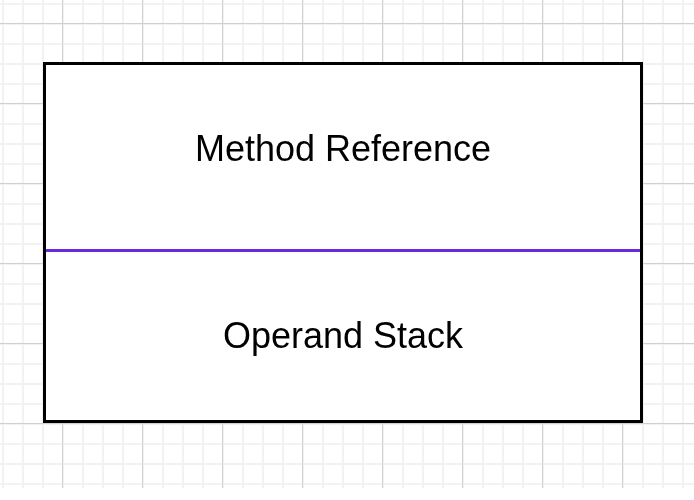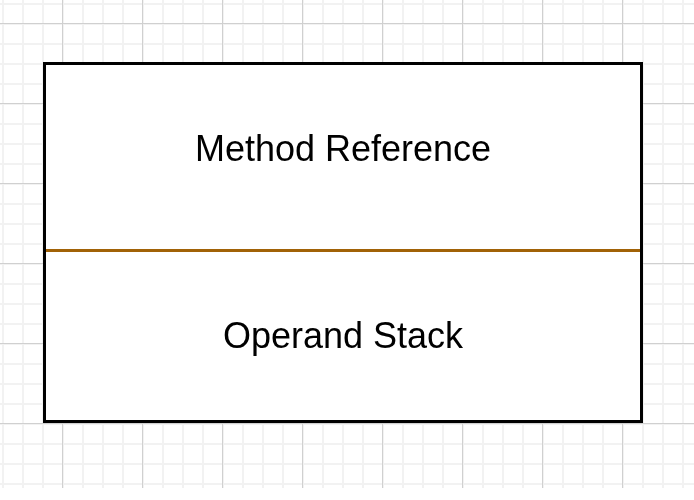--- a/index.html
+++ b/index.html
@@ -47,21 +47,21 @@
     flex-direction: column;
   }
   .frame-row {
     flex: 1 1 0;
     display: flex;
     align-items: center;
     justify-content: center;
     box-sizing: border-box;
   }
   .frame-row + .frame-row {
-    border-top: 3px solid #a16207;
+    border-top: 3px solid #6d28d9;
     margin-top: 16px;
   }
   .frame-row-label {
     font-size: 36px;
     line-height: 1;
     color: #000000;
     white-space: nowrap;
     text-align: center;
   }
 </style>

